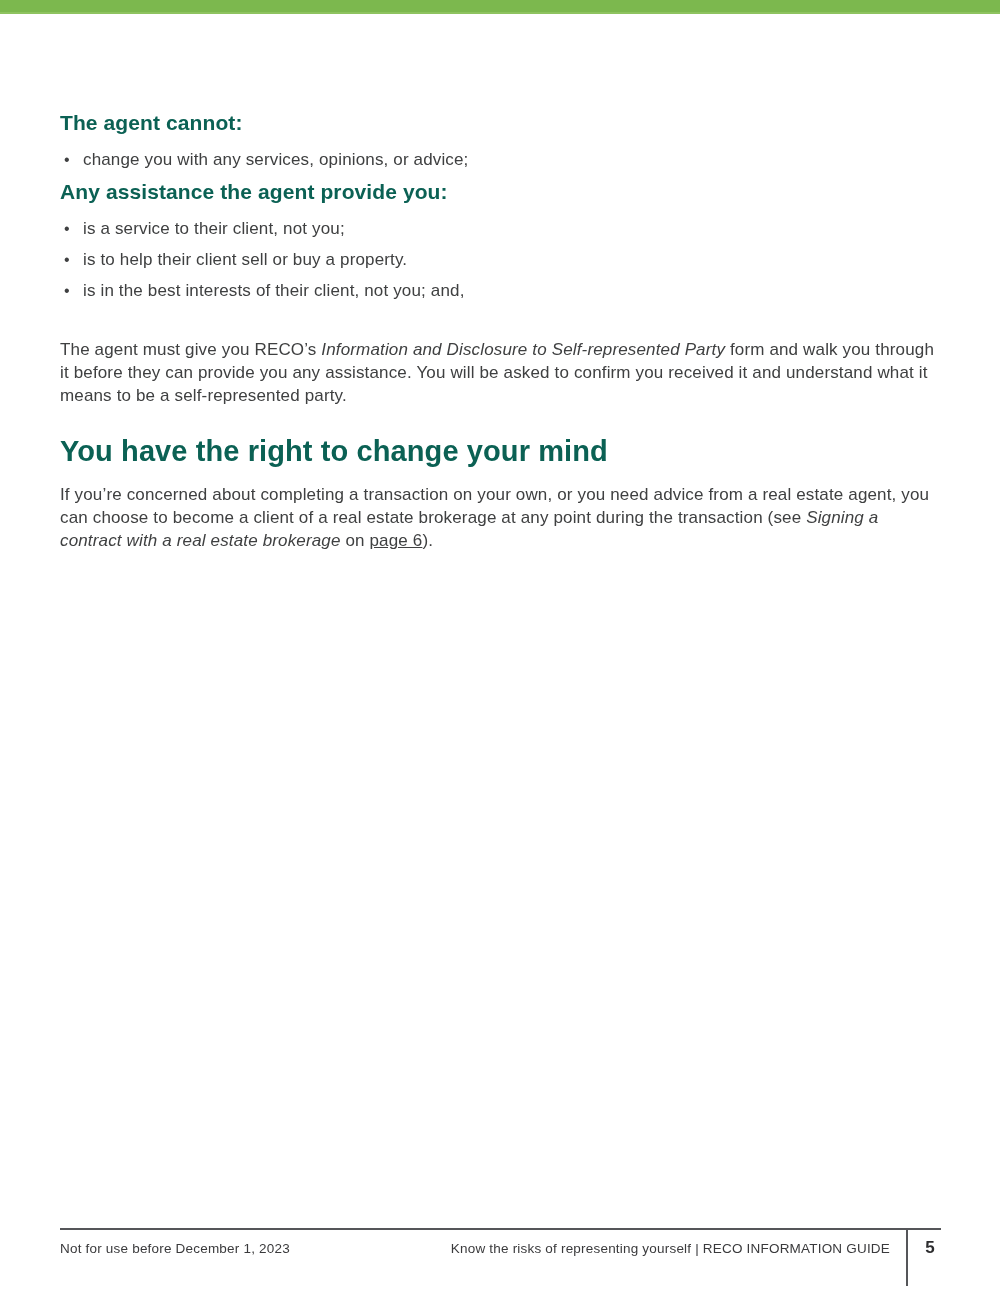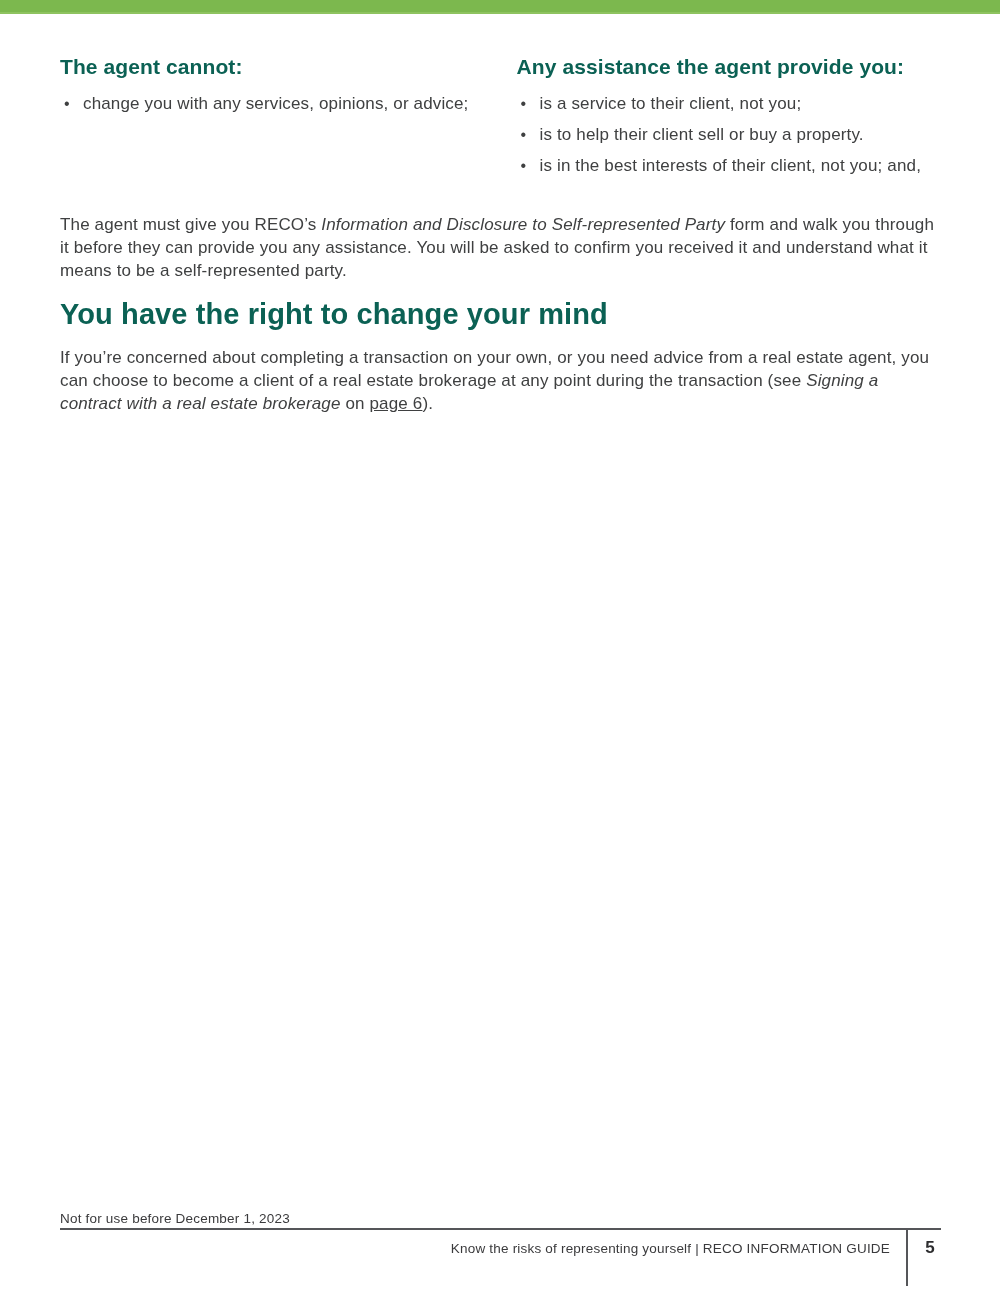--- a/index.html
+++ b/index.html
@@ -15,21 +15,21 @@
   .top-bar {
     position: absolute;
     top: 0; left: 0;
     width: 100%;
     height: 14px;
     background: #7cb84e;
     border-bottom: 2px solid #8ec360;
     box-sizing: border-box;
   }
   .content { position: absolute; top: 14px; left: 60px; width: 881px; }
-  .columns { display: flex; gap: 32px; margin-top: 40px; }
+  .columns { display: flex; margin-top: 96px; flex-direction: column; }
   .col { flex: 1; min-width: 0; }
   h2.col-heading {
     margin: 0 0 13px 0;
     font-size: 21px;
     line-height: 25px;
     font-weight: bold;
     color: #0b6154;
     letter-spacing: 0.1px;
   }
   ul.bullets { list-style: none; margin: 0; padding: 0; }
@@ -51,21 +51,21 @@
   }
   p.body-para {
     margin: 0;
     font-size: 17px;
     line-height: 23px;
     letter-spacing: 0.15px;
     color: #3f4041;
   }
   p.para-disclosure { margin-top: 28px; }
   h1.section-heading {
-    margin: 14px 0 14px 0;
+    margin: 26px 0 14px 0;
     font-size: 29px;
     line-height: 36px;
     font-weight: bold;
     color: #0b6154;
     letter-spacing: 0.1px;
   }
   em { font-style: italic; }
   a.page-link {
     color: inherit;
     text-decoration: underline;
@@ -83,21 +83,21 @@
     position: absolute;
     left: 906px;
     top: 1228px;
     width: 2px;
     height: 58px;
     background: #555659;
   }
   .footer-left {
     position: absolute;
     left: 60px;
-    top: 1211px;
+    top: 1241px;
     font-size: 13.5px;
     letter-spacing: 0.2px;
     color: #3a3a3c;
   }
   .footer-center {
     position: absolute;
     right: 110px;
     top: 1241px;
     font-size: 13.5px;
     letter-spacing: 0.2px;

